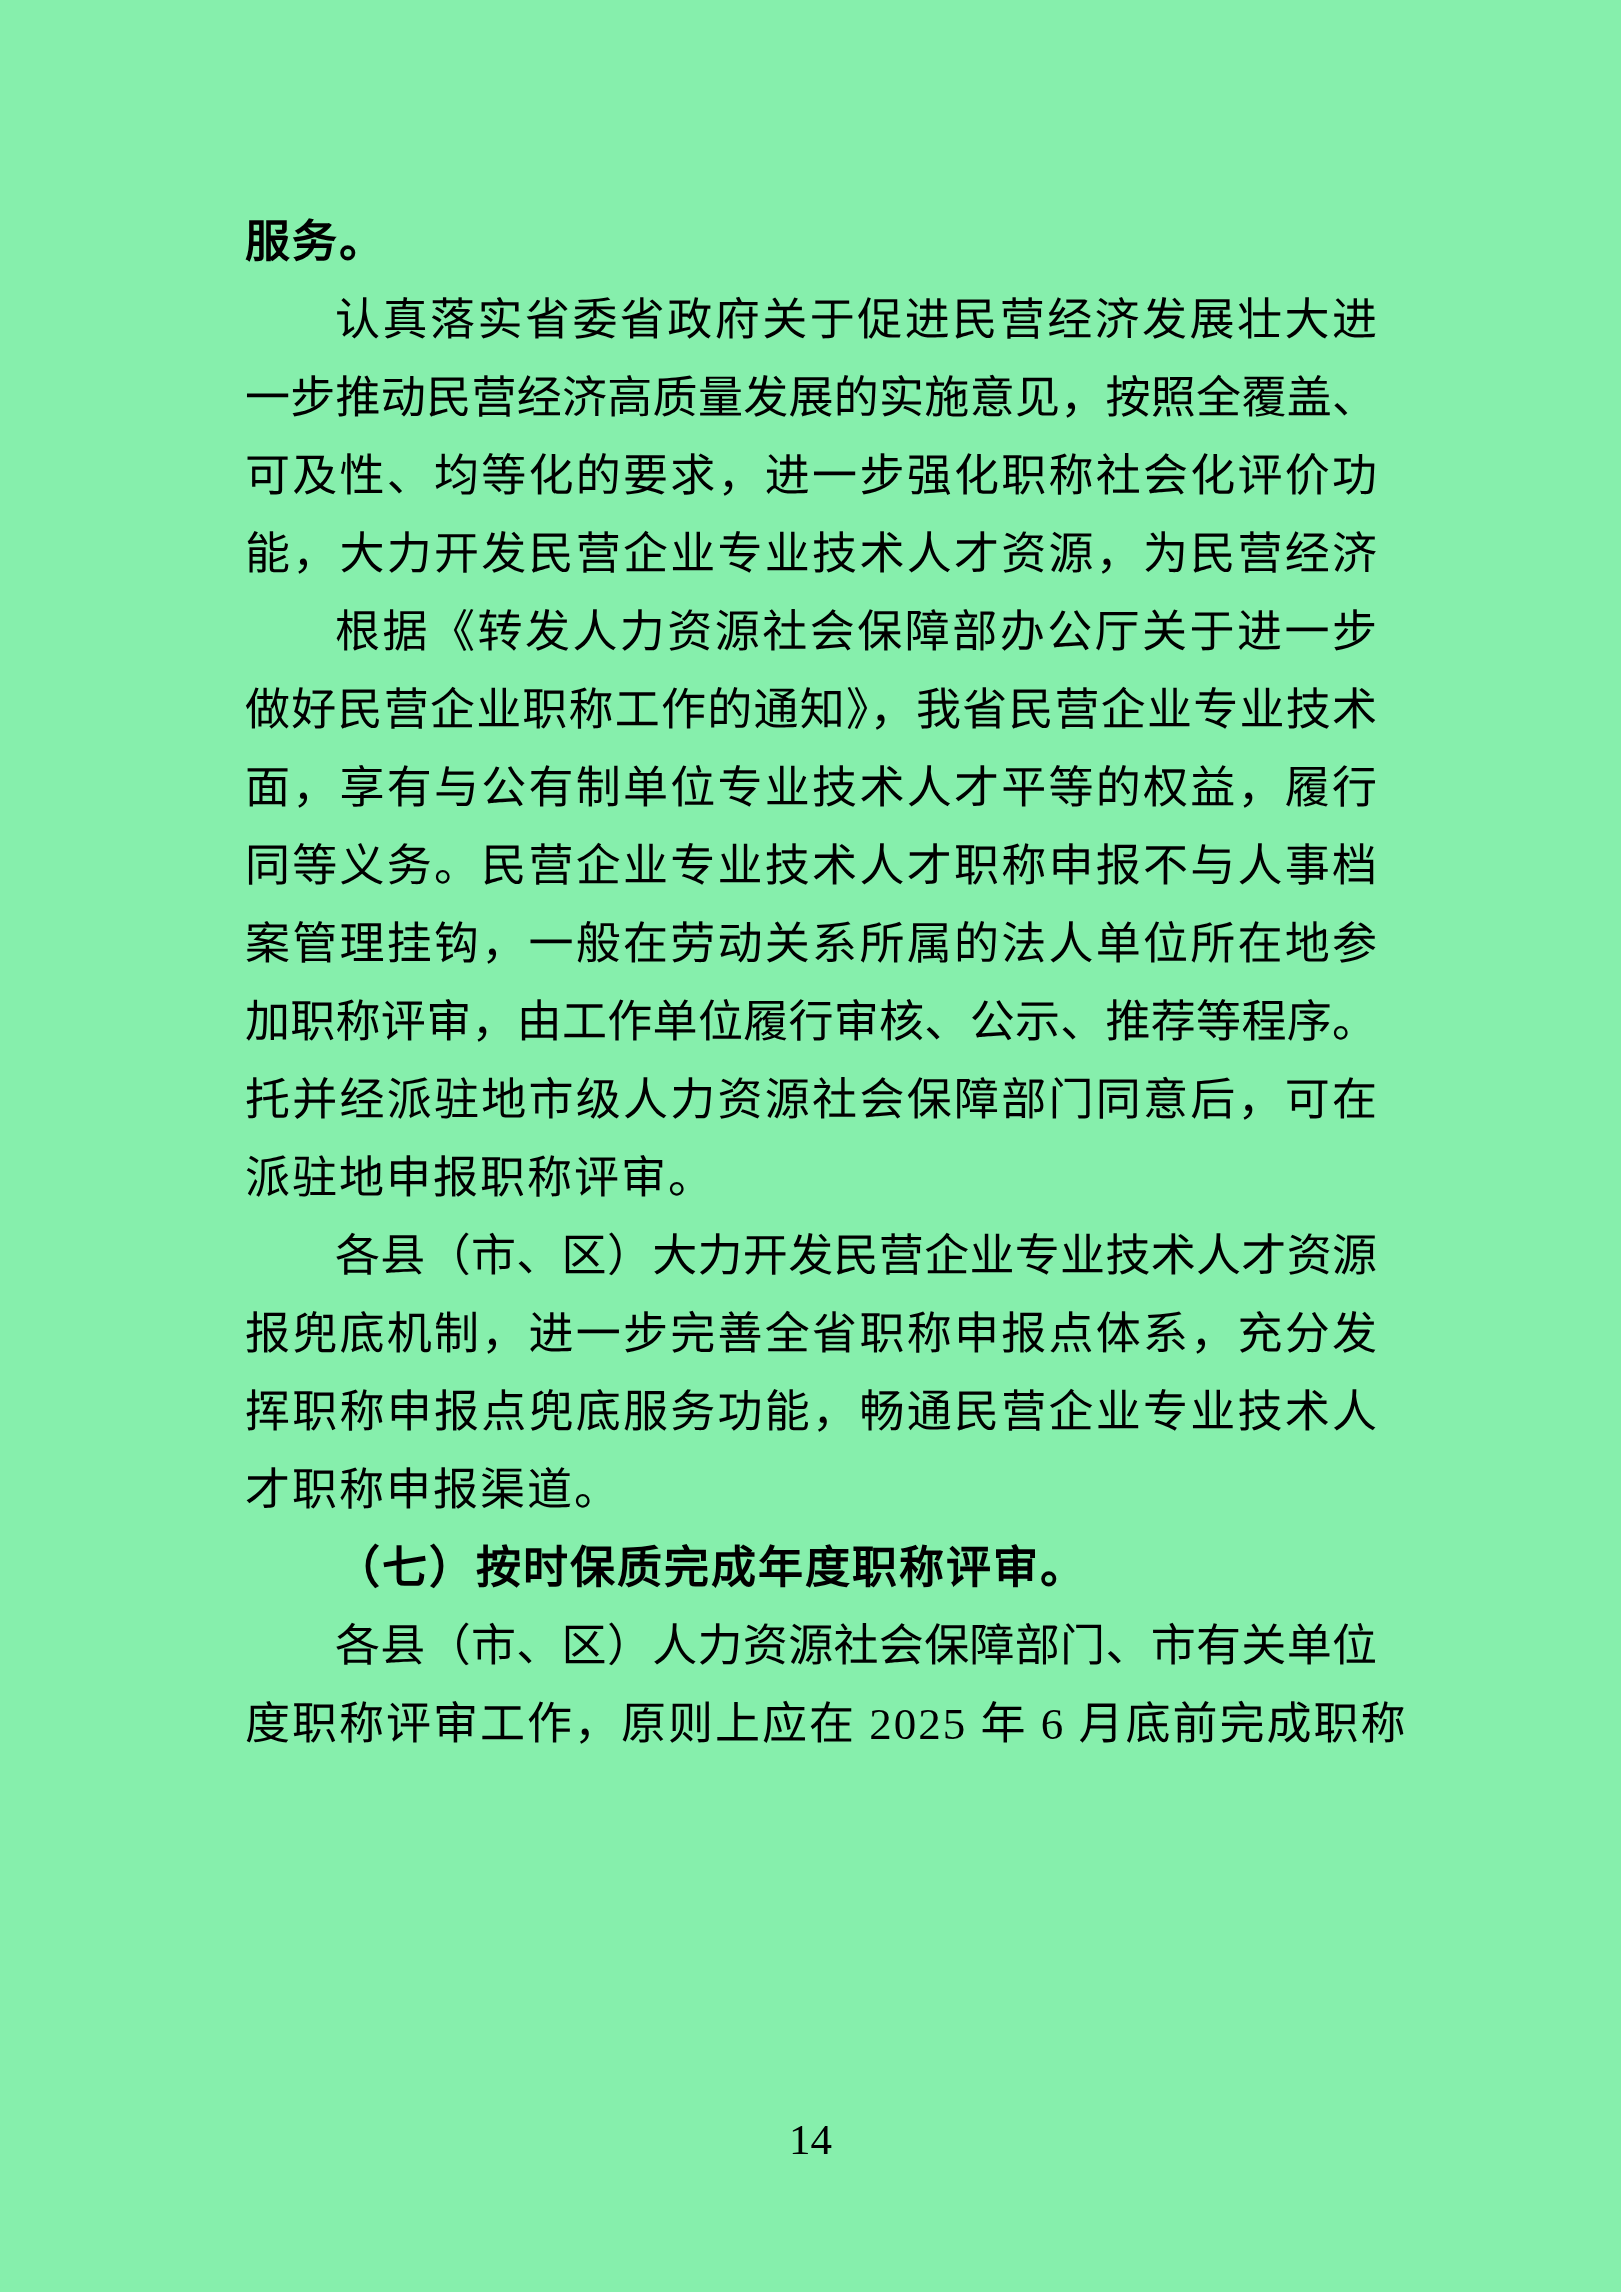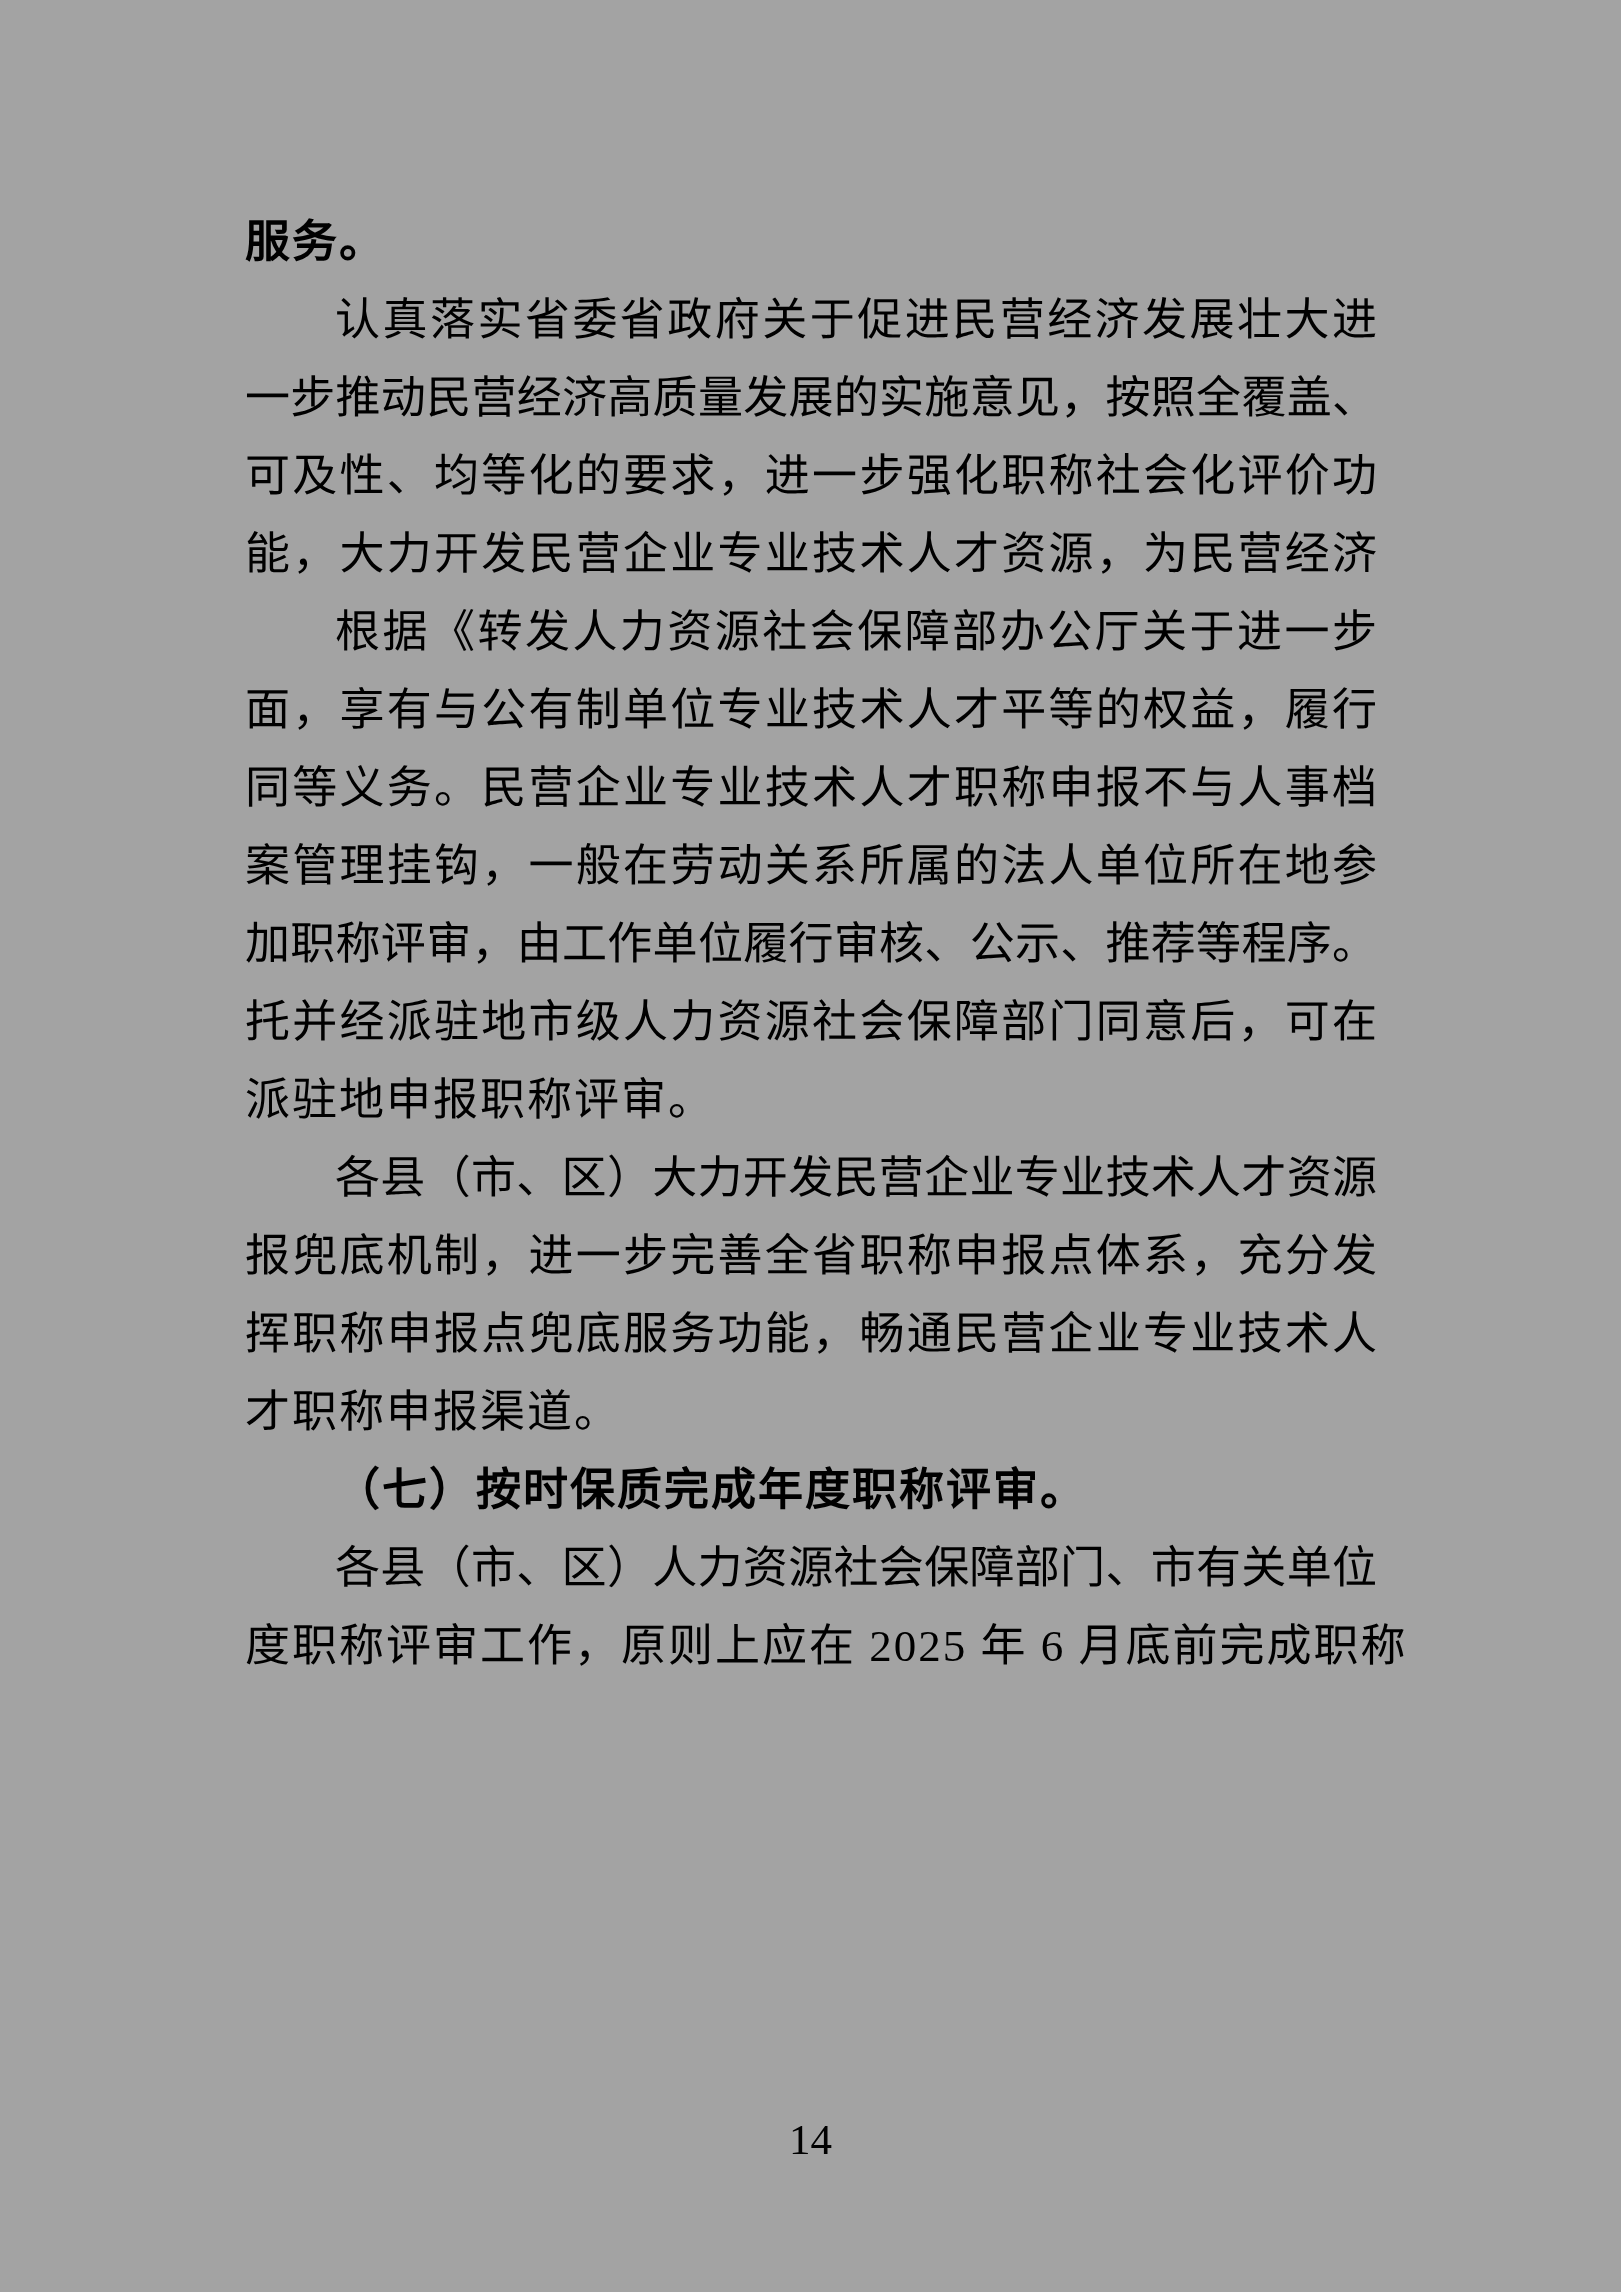--- a/index.html
+++ b/index.html
@@ -4,21 +4,21 @@
 <style>
   html, body {
     margin: 0;
     padding: 0;
     background: #ffffff;
   }
   .page {
     position: relative;
     width: 1621px;
     height: 2293px;
-    background: #a3a3a3;
+    background: #86efac;
     overflow: hidden;
     font-family: "Liberation Serif", "DejaVu Serif", serif;
     color: #000000;
   }
   .doc-body {
     position: absolute;
     left: 245px;
     top: 203px;
     width: 1132px;
   }
@@ -59,20 +59,21 @@
 <body>
 
 <div class="page">
   <div class="doc-body">
       <div class="line natural bold">服务。</div>
       <div class="line justify indent">认真落实省委省政府关于促进民营经济发展壮大进</div>
       <div class="line justify">一步推动民营经济高质量发展的实施意见，按照全覆盖、</div>
       <div class="line justify">可及性、均等化的要求，进一步强化职称社会化评价功</div>
       <div class="line justify">能，大力开发民营企业专业技术人才资源，为民营经济</div>
       <div class="line justify indent">根据《转发人力资源社会保障部办公厅关于进一步</div>
+      <div class="line justify">做好民营企业职称工作的通知》，我省民营企业专业技术</div>
       <div class="line justify">面，享有与公有制单位专业技术人才平等的权益，履行</div>
       <div class="line justify">同等义务。民营企业专业技术人才职称申报不与人事档</div>
       <div class="line justify">案管理挂钩，一般在劳动关系所属的法人单位所在地参</div>
       <div class="line justify">加职称评审，由工作单位履行审核、公示、推荐等程序。</div>
       <div class="line justify">托并经派驻地市级人力资源社会保障部门同意后，可在</div>
       <div class="line natural">派驻地申报职称评审。</div>
       <div class="line justify indent">各县（市、区）大力开发民营企业专业技术人才资源</div>
       <div class="line justify">报兜底机制，进一步完善全省职称申报点体系，充分发</div>
       <div class="line justify">挥职称申报点兜底服务功能，畅通民营企业专业技术人</div>
       <div class="line natural">才职称申报渠道。</div>

